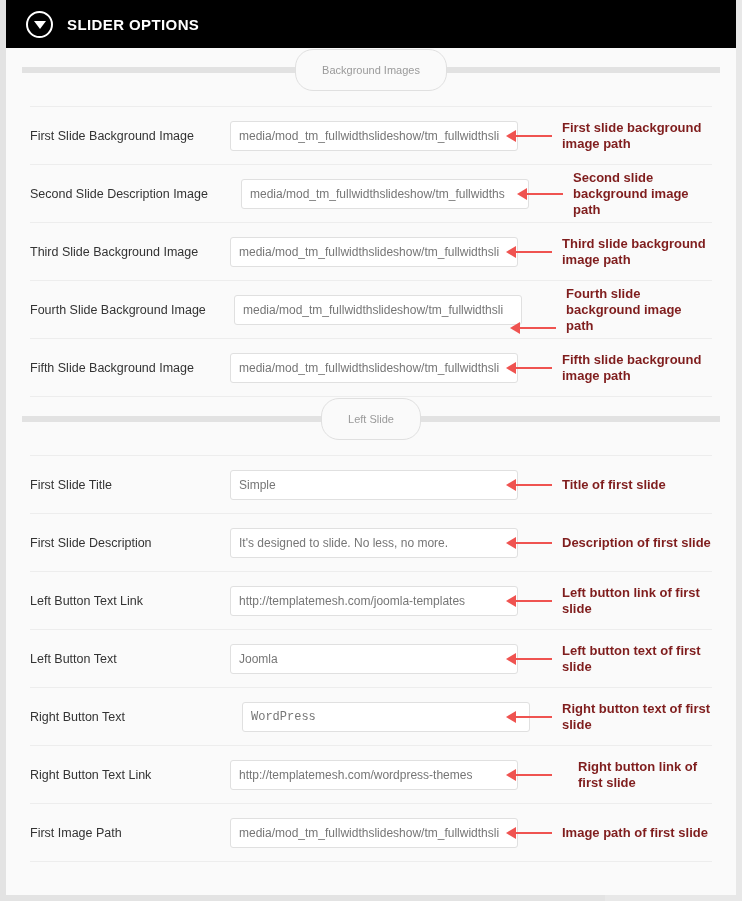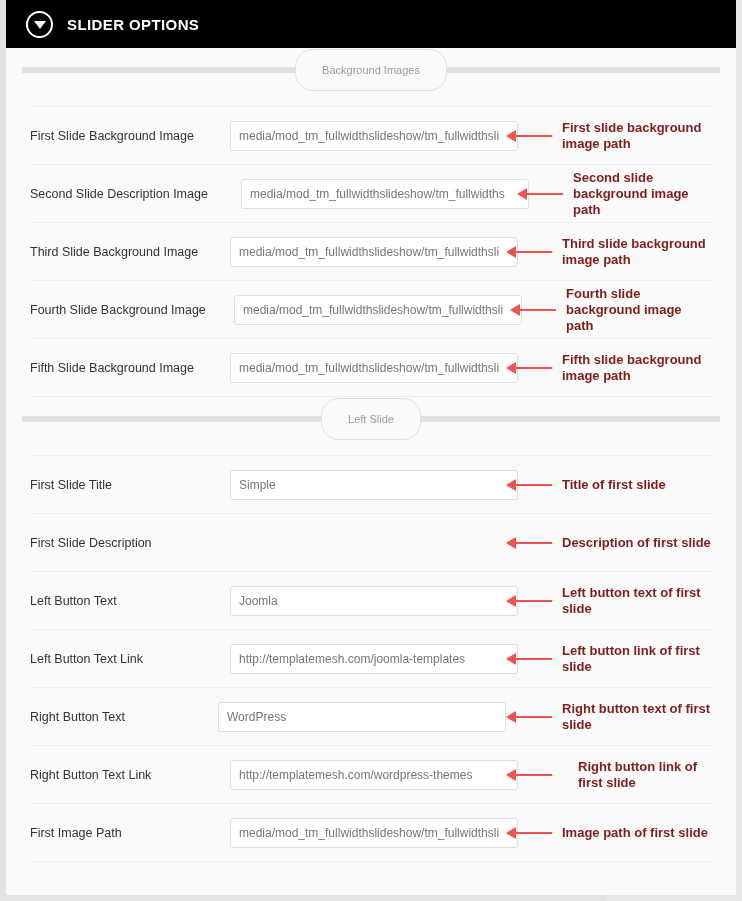--- a/index.html
+++ b/index.html
@@ -241,21 +241,21 @@
                     <div class="head"></div>
                   </div>
                   <div class="annot-text">Third slide background image path</div>
                 </div>
               </div>
             </div>
             <div class="row">
               <div class="field-label">Fourth Slide Background Image</div>
               <div class="input-wrap">
                 <div class="field-input" style="left: 204px; width: 288px;">media/mod_tm_fullwidthslideshow/tm_fullwidthsli</div>
-                <div class="annot" style="left: 480px;">
+                <div class="annot" style="left: 480px; align-items: flex-end;">
                   <div class="arrow">
                     <div class="shaft"></div>
                     <div class="head"></div>
                   </div>
                   <div class="annot-text">Fourth slide background image path</div>
                 </div>
               </div>
             </div>
             <div class="row">
               <div class="field-label">Fifth Slide Background Image</div>
@@ -289,59 +289,60 @@
                     <div class="shaft"></div>
                     <div class="head"></div>
                   </div>
                   <div class="annot-text">Title of first slide</div>
                 </div>
               </div>
             </div>
             <div class="row">
               <div class="field-label">First Slide Description</div>
               <div class="input-wrap">
+                <div class="field-input" style="left: 200px; width: 288px;">It's designed to slide. No less, no more.</div>
                 <div class="annot" style="left: 476px;">
                   <div class="arrow">
                     <div class="shaft"></div>
                     <div class="head"></div>
                   </div>
                   <div class="annot-text">Description of first slide</div>
                 </div>
               </div>
             </div>
             <div class="row">
+              <div class="field-label">Left Button Text Link</div>
+              <div class="input-wrap">
+                <div class="field-input" style="left: 200px; width: 288px;">http://templatemesh.com/joomla-templates</div>
+                <div class="annot" style="left: 476px;">
+                  <div class="arrow">
+                    <div class="shaft"></div>
+                    <div class="head"></div>
+                  </div>
+                  <div class="annot-text">Left button link of first slide</div>
+                </div>
+              </div>
+            </div>
+            <div class="row">
               <div class="field-label">Left Button Text</div>
               <div class="input-wrap">
                 <div class="field-input" style="left: 200px; width: 288px;">Joomla</div>
                 <div class="annot" style="left: 476px;">
                   <div class="arrow">
                     <div class="shaft"></div>
                     <div class="head"></div>
                   </div>
                   <div class="annot-text">Left button text of first slide</div>
                 </div>
               </div>
             </div>
             <div class="row">
-              <div class="field-label">Left Button Text Link</div>
-              <div class="input-wrap">
-                <div class="field-input" style="left: 200px; width: 288px;">http://templatemesh.com/joomla-templates</div>
-                <div class="annot" style="left: 476px;">
-                  <div class="arrow">
-                    <div class="shaft"></div>
-                    <div class="head"></div>
-                  </div>
-                  <div class="annot-text">Left button link of first slide</div>
-                </div>
-              </div>
-            </div>
-            <div class="row">
               <div class="field-label">Right Button Text</div>
               <div class="input-wrap">
-                <div class="field-input" style="left: 188px; width: 288px;">WordPress</div>
+                <div class="field-input" style="left: 212px; width: 288px; font-family: Liberation Mono, monospace;">WordPress</div>
                 <div class="annot" style="left: 476px;">
                   <div class="arrow">
                     <div class="shaft"></div>
                     <div class="head"></div>
                   </div>
                   <div class="annot-text">Right button text of first slide</div>
                 </div>
               </div>
             </div>
             <div class="row">

